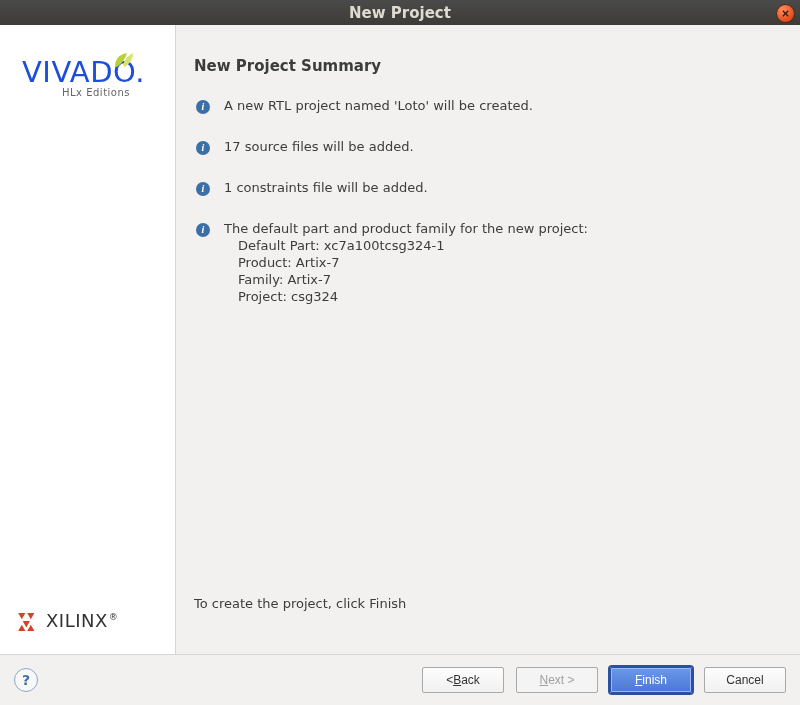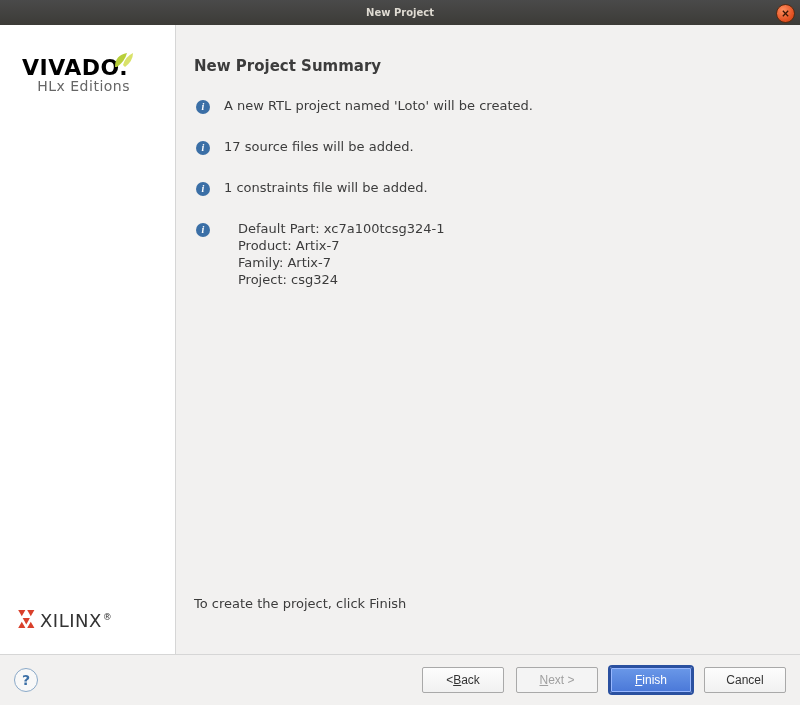--- a/index.html
+++ b/index.html
@@ -13,21 +13,21 @@
     overflow: hidden;
   }
   .titlebar {
     height: 25px;
     background: linear-gradient(to bottom, #4a4a4a, #3c3b37);
     display: flex;
     align-items: center;
     justify-content: center;
     position: relative;
     color: #dfdbd2;
-    font-size: 10px;
+    font-size: 15px;
     font-weight: bold;
   }
   .titlebar .close-btn {
     position: absolute;
     right: 5px;
     top: 4px;
     width: 17px;
     height: 17px;
     border-radius: 50%;
     background: radial-gradient(circle at 35% 30%, #ff8f60, #e55526 60%, #c73d0d);
@@ -56,47 +56,48 @@
     border-right: 1px solid #d6d6d6;
     position: relative;
   }
   .vivado-logo {
     position: absolute;
     top: 30px;
     left: 22px;
     right: 10px;
   }
   .vivado-logo .text {
-    font-size: 22px;
+    font-size: 29px;
     letter-spacing: 0.5px;
-    font-weight: 700;
-    color: #000000;
+    font-weight: 400;
+    color: #1d4ed8;
     font-family: "DejaVu Sans", Arial, sans-serif;
   }
   .vivado-logo .leaf {
     position: absolute;
     top: -8px;
     right: 30px;
     width: 24px;
     height: 24px;
   }
   .vivado-logo .sub {
-    font-size: 14px;
+    font-size: 10px;
     color: #666;
     letter-spacing: 0.5px;
     text-align: right;
     margin-right: 35px;
     margin-top: -2px;
   }
   .xilinx-logo {
     position: absolute;
     bottom: 24px;
     left: 18px;
     display: flex;
-    align-items: flex-start;
+    align-items: flex-end;
+    gap: 6px;
   }
   .xilinx-logo .mark {
     width: 22px;
     height: 18px;
   }
   .xilinx-logo .text {
     font-size: 18px;
     font-weight: 500;
     letter-spacing: 0.5px;
     color: #333;
@@ -259,20 +260,21 @@
     </div>
 
     <div class="info-row">
       <span class="icon"><span class="info-icon">i</span></span>
       <span class="msg">1 constraints file will be added.</span>
     </div>
 
     <div class="info-row" style="margin-bottom:4px;">
       <span class="icon"><span class="info-icon">i</span></span>
       <div class="msg">
+        <div>The default part and product family for the new project:</div>
         <div class="details-block">
           <div>Default Part: xc7a100tcsg324-1</div>
           <div>Product: Artix-7</div>
           <div>Family: Artix-7</div>
           <div>Project: csg324</div>
         </div>
       </div>
     </div>
 
     <div class="hint">To create the project, click Finish</div>

